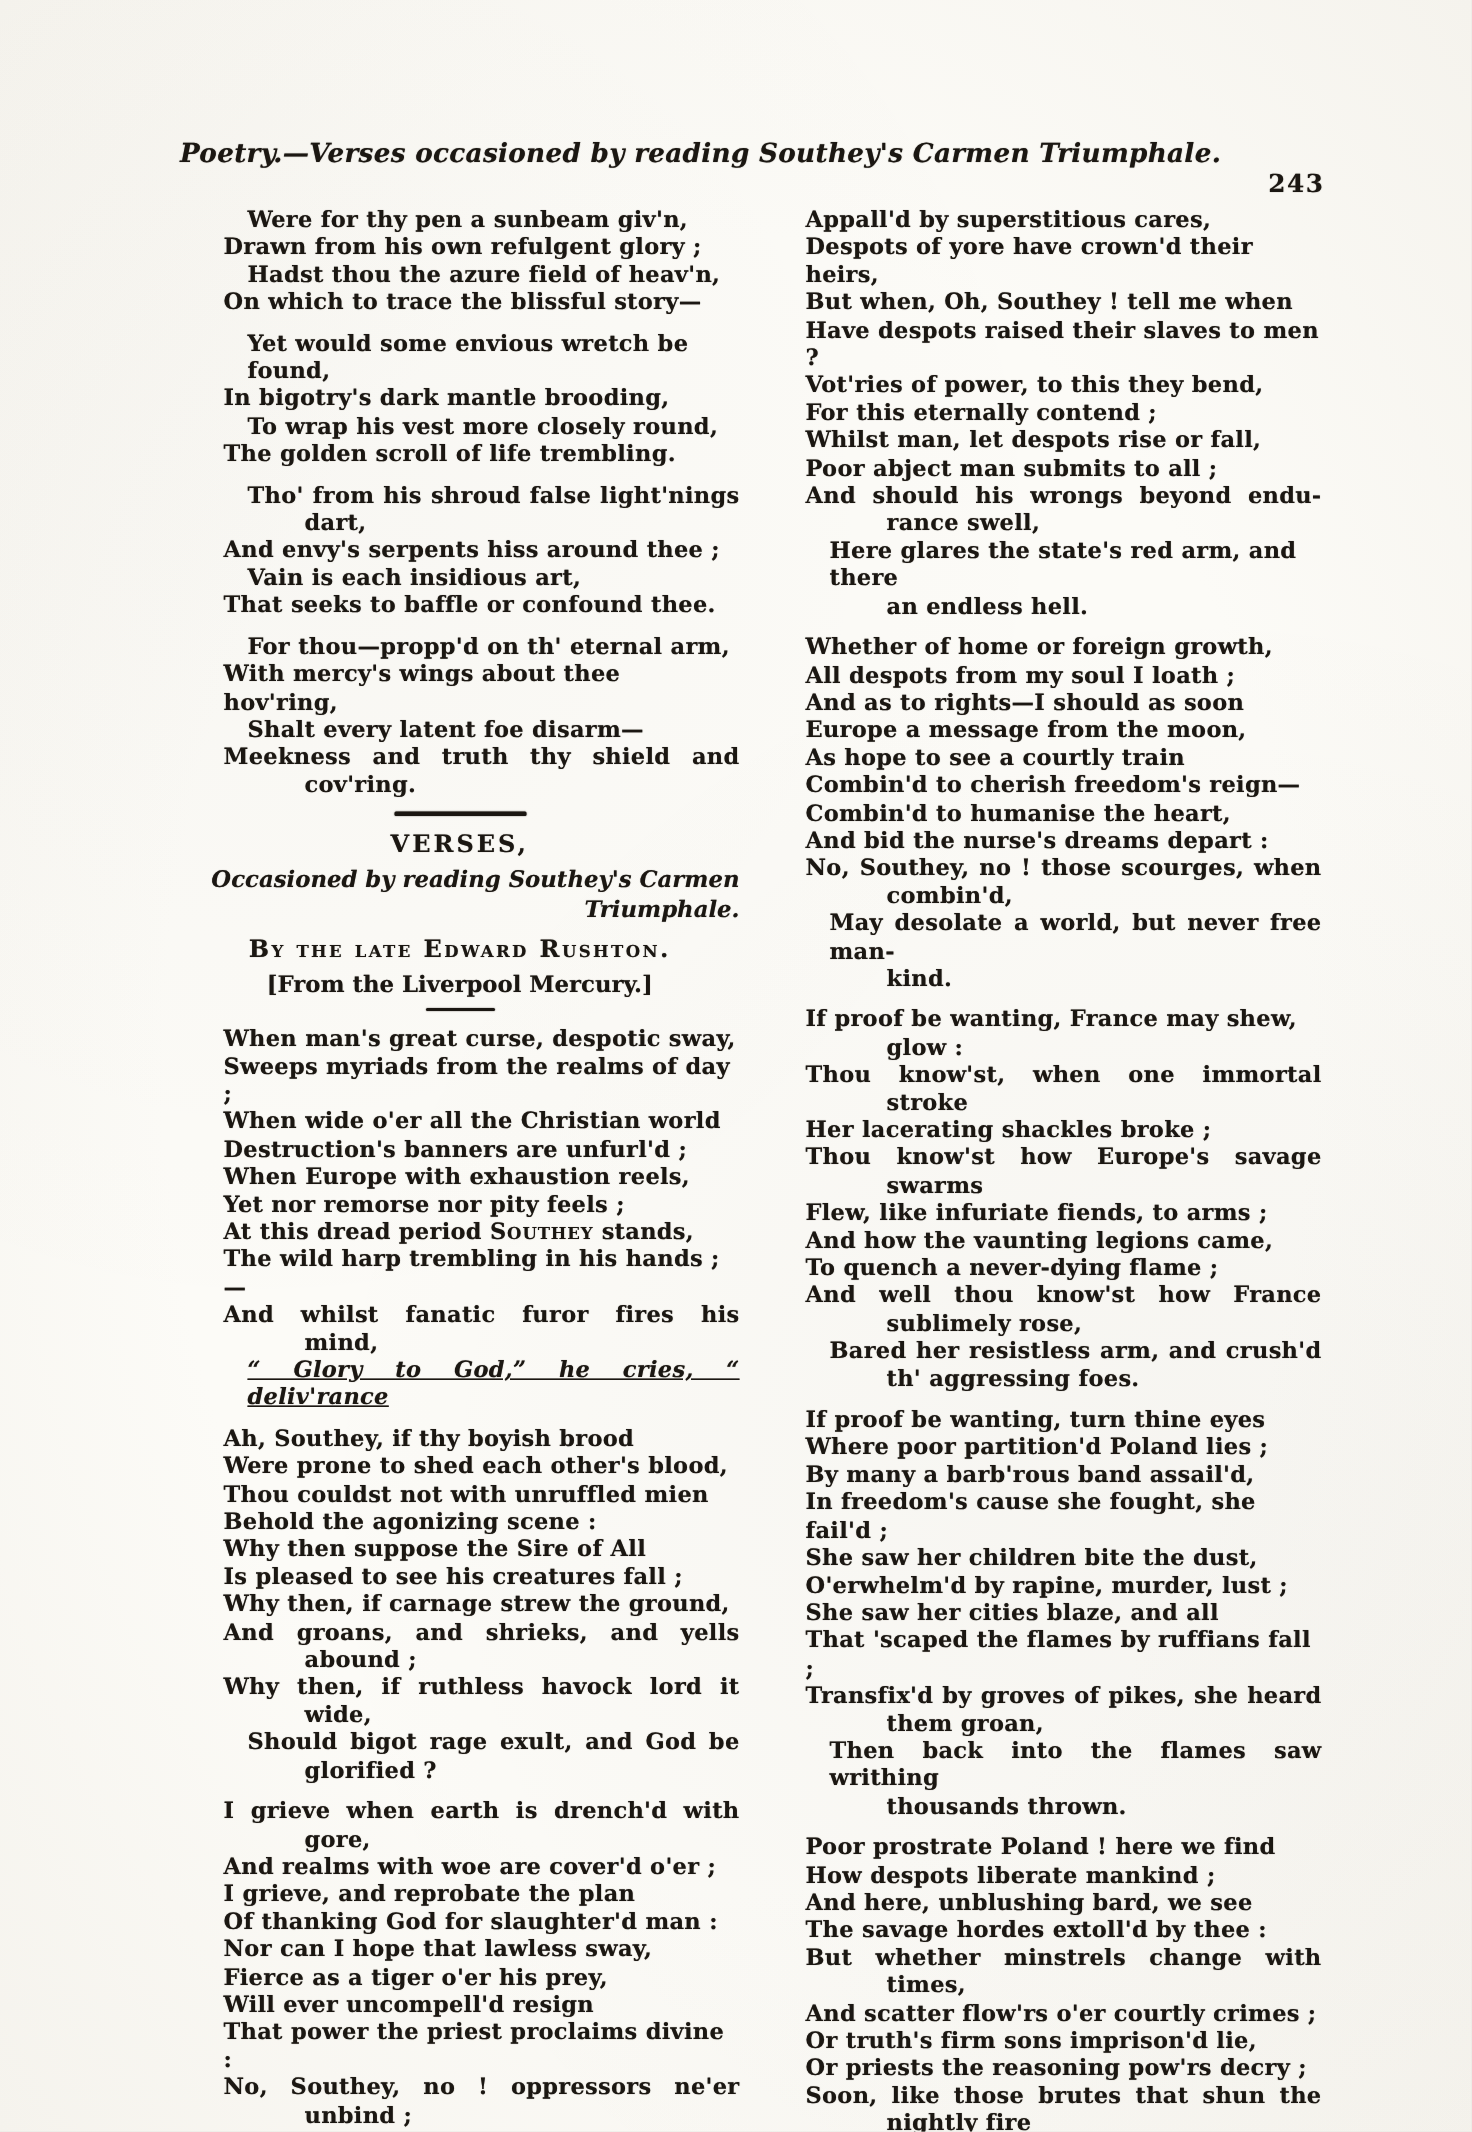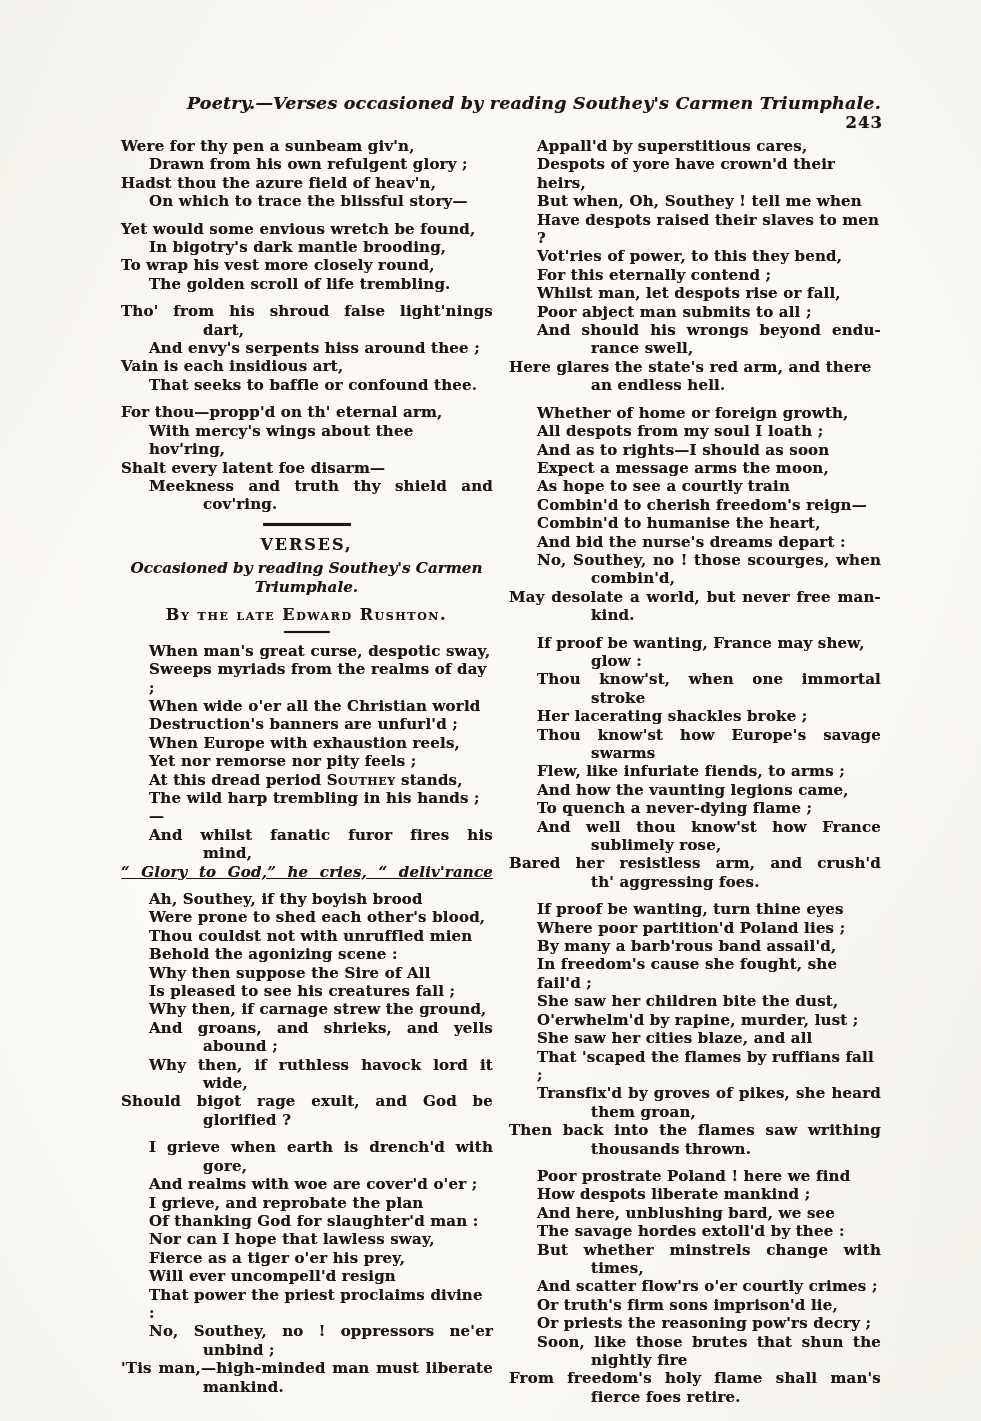--- a/index.html
+++ b/index.html
@@ -16,21 +16,21 @@
       radial-gradient(circle at 82% 70%, rgba(60,50,40,0.03), transparent 48%),
       radial-gradient(ellipse at 50% 50%, #fcfbf7 55%, #f5f3ed 100%);
     overflow: hidden;
     color: #1b1712;
   }
   .header {
     position: absolute; top: 93px; left: 120px; right: 100px;
     height: 24px;
   }
   .header-title {
-    text-align: right;
+    text-align: left;
     font-style: italic; font-weight: bold;
     font-size: 17.5px; letter-spacing: 0.2px;
     text-shadow: 0 0 0.7px rgba(25,18,10,0.6);
   }
   .page-number {
     position: absolute; right: -2px; top: 0;
     font-weight: bold; font-size: 16.5px;
     letter-spacing: 1px;
     text-shadow: 0 0 0.7px rgba(25,18,10,0.6);
     margin-top: 20px;
@@ -41,42 +41,42 @@
   }
   .col { width: 373px; }
   .stanza { margin-bottom: 9px; }
   .line {
     font-size: 15px; line-height: 18.4px;
     font-weight: 700;
     letter-spacing: 0.2px;
     text-shadow: 0 0 0.6px rgba(25,18,10,0.55);
     white-space: normal;
   }
-  .i0 { padding-left: 1px; }
+  .i0 { padding-left: 1px; margin-left: 44px; }
   .i1 { padding-left: 29px; }
   .i2 { padding-left: 83px; }
   .j  { text-align: justify; text-align-last: justify; }
   .it { font-style: italic; text-decoration: underline; }
   .sc { font-variant: small-caps; letter-spacing: 0.6px; }
   .rule {
     background: #1b1712; margin: 7px auto 9px auto;
     border-radius: 1px;
     box-shadow: 0 0 1px rgba(25,18,10,0.7);
   }
   .center {
     text-align: center;
     text-shadow: 0 0 0.6px rgba(25,18,10,0.55);
   }
   .heading {
     font-weight: bold; font-size: 16px;
     letter-spacing: 2px; margin: 3px 0 5px 0;
   }
   .italic {
     font-style: italic; font-weight: bold;
-    font-size: 15.2px; line-height: 19.5px;
+    font-size: 15.2px; line-height: 19.5px; text-align: right;
   }
   .smallcaps {
     font-variant: small-caps; font-weight: bold;
     font-size: 16px; letter-spacing: 1.6px;
     margin: 7px 0 4px 0;
   }
   .plain {
     font-weight: bold; font-size: 15.2px;
     margin: 5px 0 3px 0;
   }
@@ -115,20 +115,21 @@
           <div class="line i1">With mercy's wings about thee hov'ring,</div>
           <div class="line i0">Shalt every latent foe disarm—</div>
           <div class="line i1 j">Meekness and truth thy shield and</div>
           <div class="line i2">cov'ring.</div>
         </div>
         <div class="rule" style="width: 88px; height: 3px;"></div>
         <div class="center heading">VERSES,</div>
         <div class="center italic">Occasioned by reading Southey's Carmen</div>
         <div class="center italic">Triumphale.</div>
         <div class="center smallcaps">By the late Edward Rushton.</div>
+        <div class="center plain">[From the Liverpool Mercury.]</div>
         <div class="rule" style="width: 46px; height: 2px;"></div>
         <div class="stanza">
           <div class="line i1">When man's great curse, despotic sway,</div>
           <div class="line i1">Sweeps myriads from the realms of day ;</div>
           <div class="line i1">When wide o'er all the Christian world</div>
           <div class="line i1">Destruction's banners are unfurl'd ;</div>
           <div class="line i1">When Europe with exhaustion reels,</div>
           <div class="line i1">Yet nor remorse nor pity feels ;</div>
           <div class="line i1"><span>At this dread period </span><span class="sc">Southey</span><span> stands,</span></div>
           <div class="line i1">The wild harp trembling in his hands ;—</div>
@@ -179,21 +180,21 @@
           <div class="line i1">Poor abject man submits to all ;</div>
           <div class="line i1 j">And should his wrongs beyond endu-</div>
           <div class="line i2">rance swell,</div>
           <div class="line i0">Here glares the state's red arm, and there</div>
           <div class="line i2">an endless hell.</div>
         </div>
         <div class="stanza">
           <div class="line i1">Whether of home or foreign growth,</div>
           <div class="line i1">All despots from my soul I loath ;</div>
           <div class="line i1">And as to rights—I should as soon</div>
-          <div class="line i1">Expect a message arms the moon,</div>
+          <div class="line i1">Europe a message from the moon,</div>
           <div class="line i1">As hope to see a courtly train</div>
           <div class="line i1">Combin'd to cherish freedom's reign—</div>
           <div class="line i1">Combin'd to humanise the heart,</div>
           <div class="line i1">And bid the nurse's dreams depart :</div>
           <div class="line i1 j">No, Southey, no ! those scourges, when</div>
           <div class="line i2">combin'd,</div>
           <div class="line i0 j">May desolate a world, but never free man-</div>
           <div class="line i2">kind.</div>
         </div>
         <div class="stanza">

